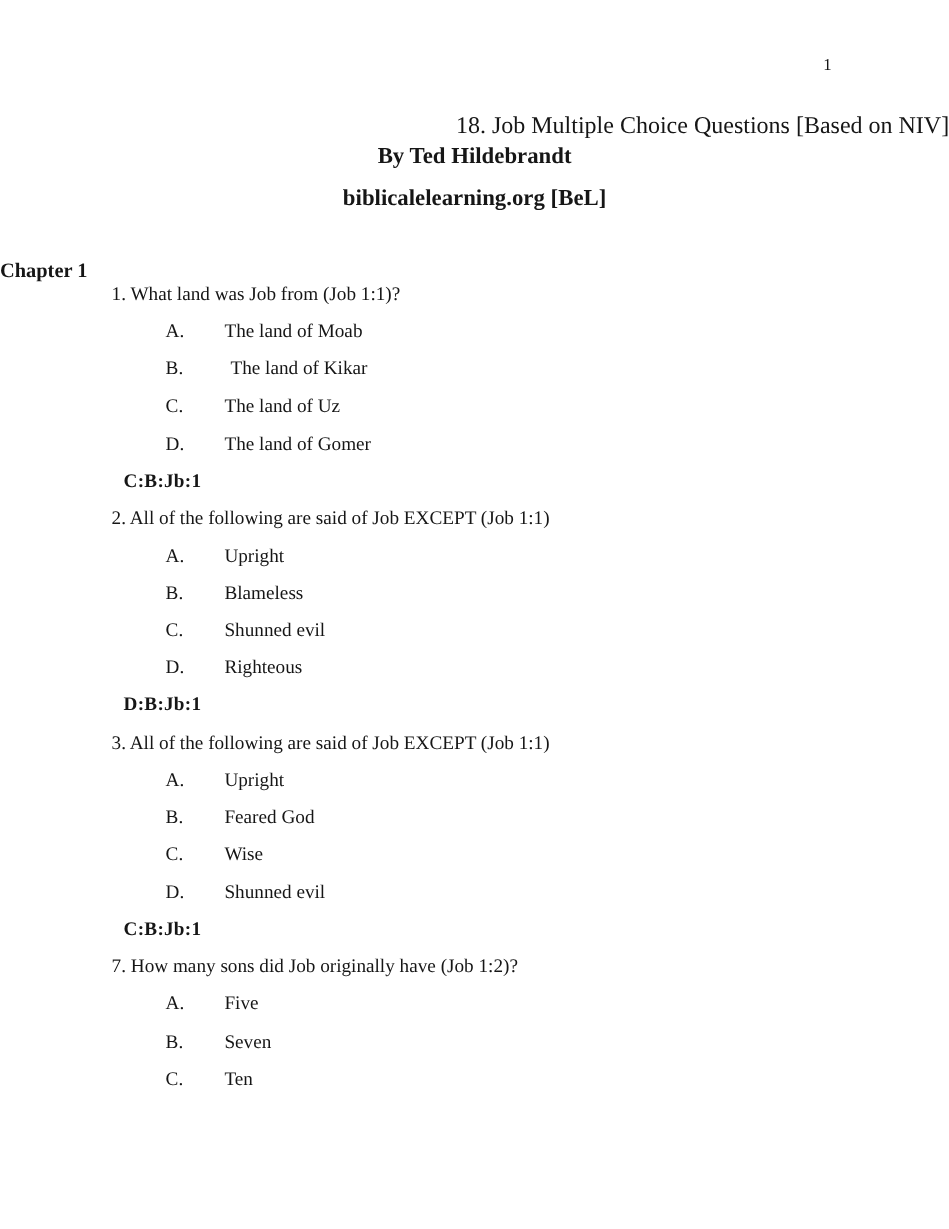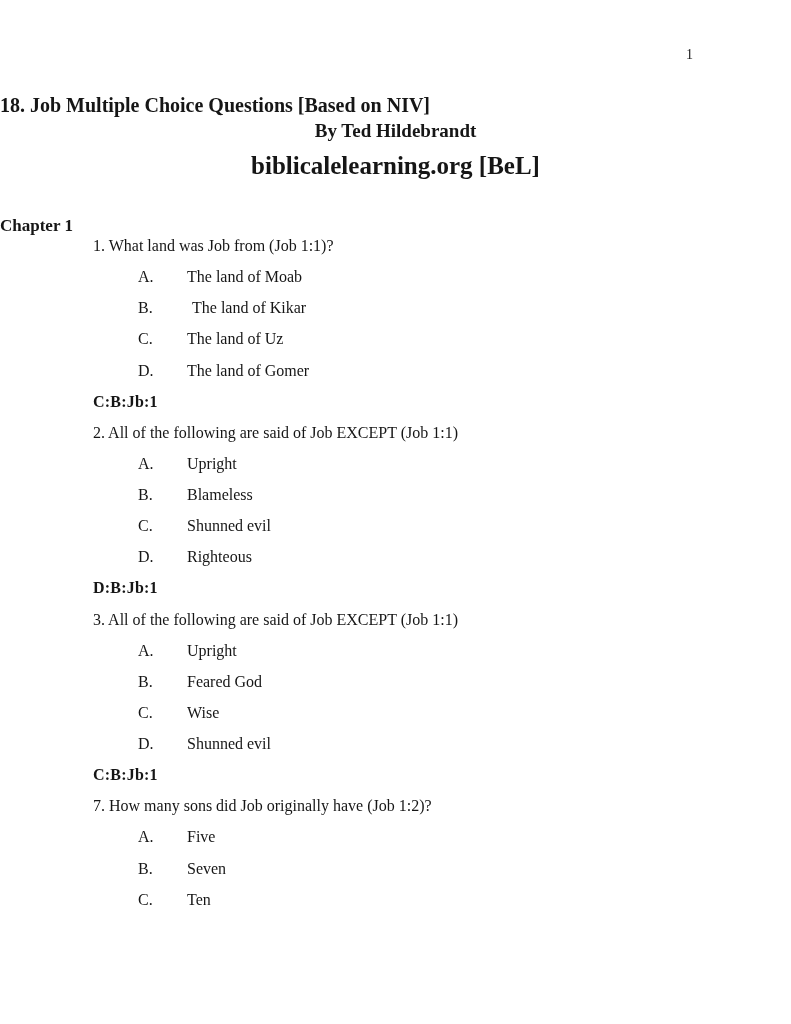--- a/index.html
+++ b/index.html
@@ -18,42 +18,42 @@
     left: 686px;
     font-size: 14px;
     line-height: 16px;
   }
   .title {
     position: absolute;
     top: 94px;
     left: 0;
     right: 0;
     margin: 0;
-    text-align: left;
+    text-align: right;
     font-size: 20px;
-    font-weight: bold;
+    font-weight: normal;
     line-height: 22px;
   }
   .byline {
     position: absolute;
     top: 120px;
     left: 0;
     right: 0;
     text-align: center;
     font-size: 19px;
     font-weight: bold;
     line-height: 21px;
   }
   .org {
     position: absolute;
     top: 155px;
     left: 0;
     right: 0;
     text-align: center;
-    font-size: 25px;
+    font-size: 19px;
     font-weight: bold;
     line-height: 21px;
   }
   .chapter {
     position: absolute;
     top: 216px;
     left: 0;
     width: 707px;            
     font-size: 17px;
     font-weight: bold;
@@ -67,21 +67,21 @@
     font-size: 16px;
   }
   .line {
     height: 31.14px;         
     line-height: 19px;
     white-space: nowrap;
   }
   .option { padding-left: 45px; }
   .option .letter { display: inline-block; width: 49px; }
   .option.indent-sm .opt-text { padding-left: 5px; }  
-  .answer { font-weight: bold; letter-spacing: 0.2px; }
+  .answer { font-weight: bold; letter-spacing: 0.2px; margin-left: 10px; }
 </style>
 </head>
 <body>
 
 <div class="page">
 
   <div class="page-number">1</div>
 
   <h1 class="title">18. Job Multiple Choice Questions [Based on NIV]</h1>
   <div class="byline">By Ted Hildebrandt</div>

